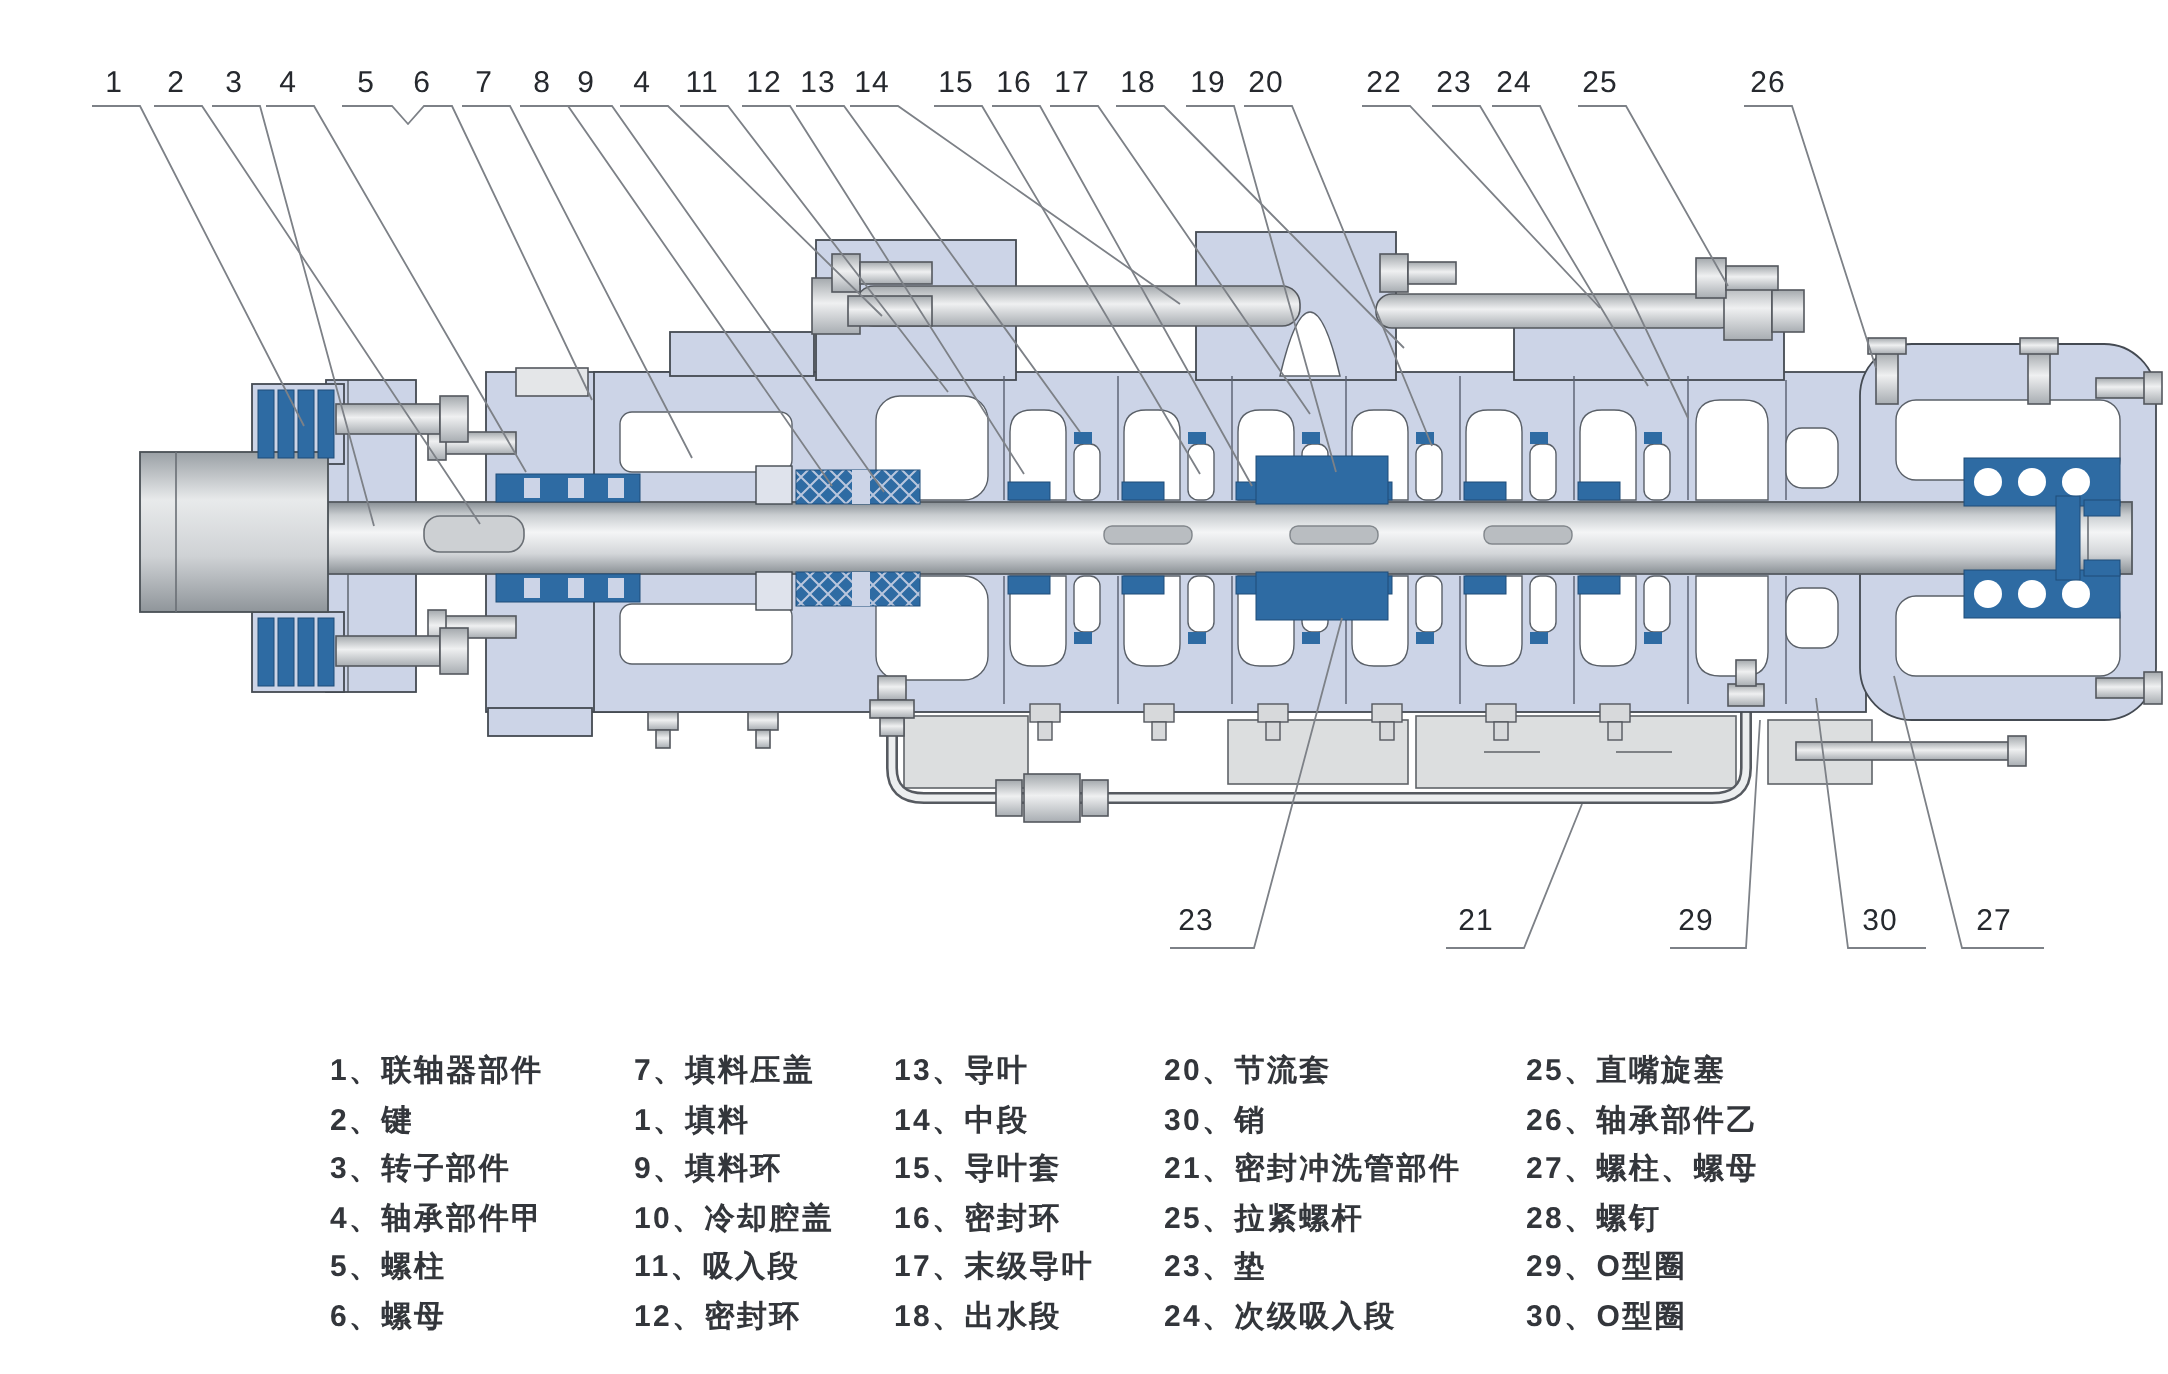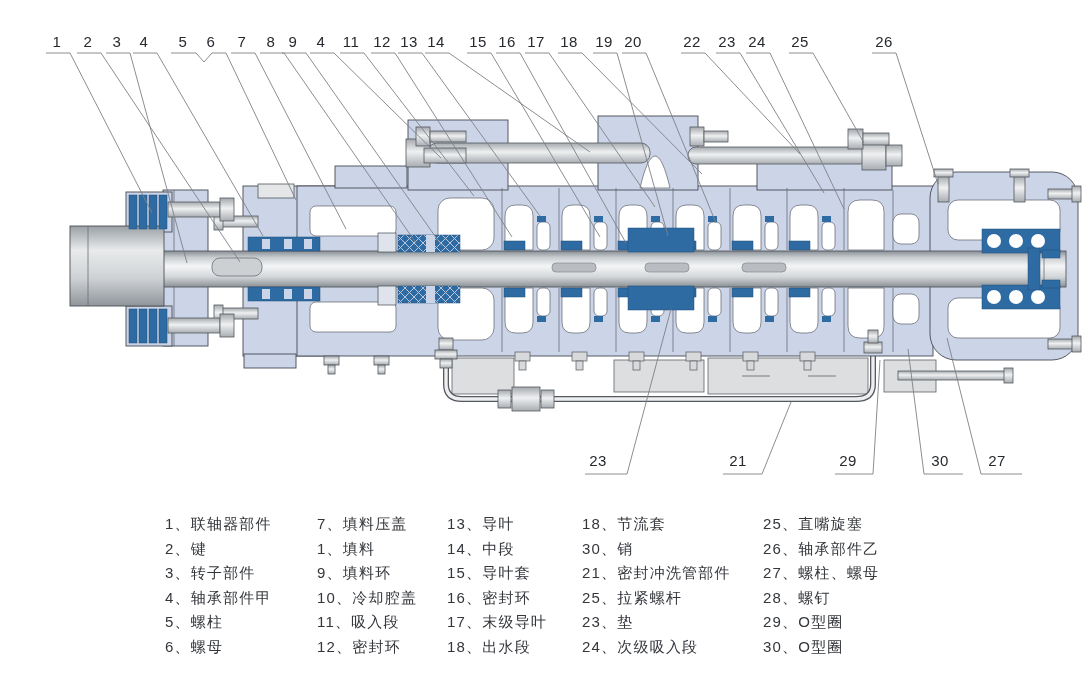--- a/index.html
+++ b/index.html
@@ -1,21 +1,21 @@
 <!DOCTYPE html>
 <html><head>
 <meta charset="utf-8">
 <style>
   html,body{margin:0;padding:0;background:#fff;}
   .screen{position:relative;width:1084px;height:687px;background:#ffffff;overflow:hidden;
           font-family:"Liberation Sans","DejaVu Sans",sans-serif;}
   .diagram-svg{position:absolute;left:0;top:0;}
   .callout{position:absolute;font-size:15px;color:#26292e;transform:translateX(-50%);
            letter-spacing:.5px;white-space:nowrap;}
-  .legend-col{position:absolute;top:512px;}
+  .legend-col{position:absolute;top:524px;font-weight:bold;}
   .legend-item{font-size:15px;line-height:24.6px;color:#33363b;letter-spacing:1.2px;white-space:nowrap;}
 </style>
 </head>
 <body>
 
 <div class="screen">
 
   <svg class="diagram-svg" width="1084" height="687" viewBox="0 0 1084 687">
     <defs>
       <linearGradient id="shaftG" x1="0" y1="0" x2="0" y2="1">
@@ -304,21 +304,21 @@
     </div>
     <div class="legend-col" style="left:447px">
       <div class="legend-item">13、导叶</div>
       <div class="legend-item">14、中段</div>
       <div class="legend-item">15、导叶套</div>
       <div class="legend-item">16、密封环</div>
       <div class="legend-item">17、末级导叶</div>
       <div class="legend-item">18、出水段</div>
     </div>
     <div class="legend-col" style="left:582px">
-      <div class="legend-item">18、节流套</div>
+      <div class="legend-item">20、节流套</div>
       <div class="legend-item">30、销</div>
       <div class="legend-item">21、密封冲洗管部件</div>
       <div class="legend-item">25、拉紧螺杆</div>
       <div class="legend-item">23、垫</div>
       <div class="legend-item">24、次级吸入段</div>
     </div>
     <div class="legend-col" style="left:763px">
       <div class="legend-item">25、直嘴旋塞</div>
       <div class="legend-item">26、轴承部件乙</div>
       <div class="legend-item">27、螺柱、螺母</div>

